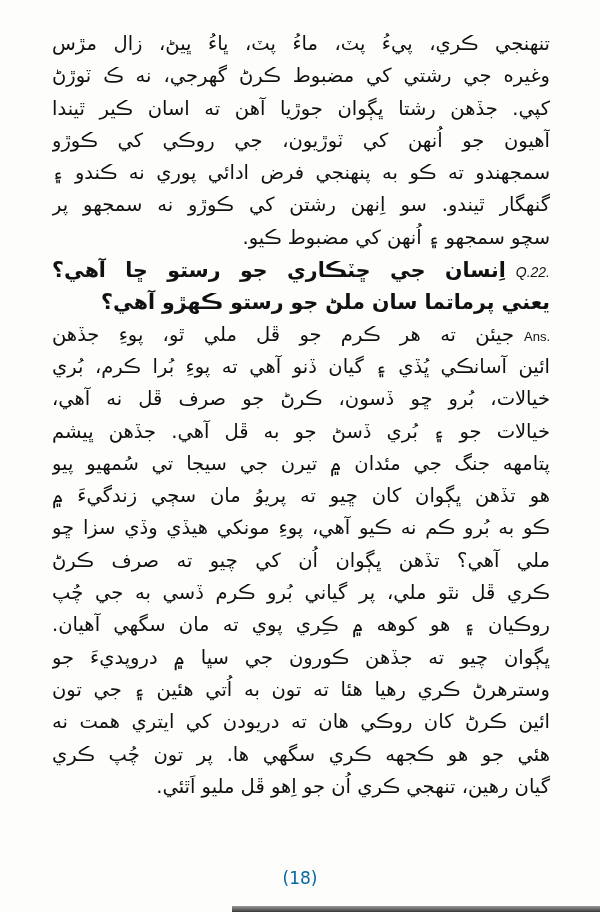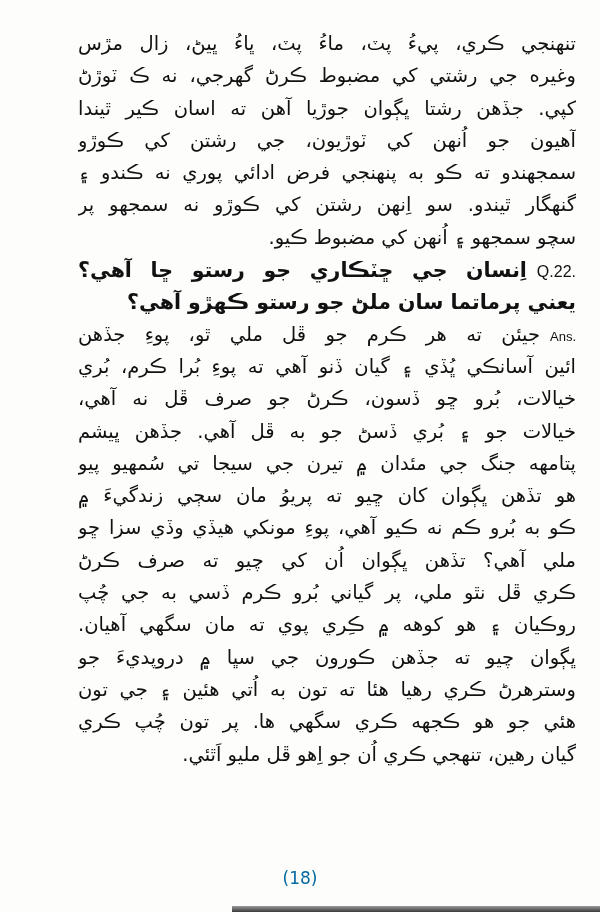--- a/index.html
+++ b/index.html
@@ -11,21 +11,21 @@
     width: 600px;
     height: 912px;
     position: relative;
     overflow: hidden;
     background: #fdfdfc;
     font-family: "DejaVu Sans", sans-serif;
     color: #111111;
   }
   .page {
     position: absolute;
-    left: 78px;
+    left: 52px;
     top: 28px;
     width: 498px;
   }
   .line {
     direction: rtl;
     unicode-bidi: embed;
     height: 32.3px;
     line-height: 32.3px;
     font-size: 19.5px;
     white-space: nowrap;
@@ -44,21 +44,22 @@
   .label {
     font-family: "Liberation Sans", sans-serif;
     font-weight: normal;
     font-size: 13px;
     direction: ltr;
     unicode-bidi: isolate;
     display: inline-block;
     margin-left: 10px;
   }
   .label.q {
-    font-size: 16px;
+    font-size: 14px;
+    font-style: italic;
   }
   .pagenum {
     position: absolute;
     left: 0;
     width: 600px;
     top: 868px;
     text-align: center;
     font-family: "DejaVu Sans", sans-serif;
     font-size: 17px;
     color: #0369a1;
@@ -72,38 +73,39 @@
     background: linear-gradient(#9a9a9a, #3a3a3a);
   }
 </style>
 </head>
 <body>
 
 <div class="page">
   <div class="line">تنهنجي ڪري، پيءُ پٽ، ماءُ پٽ، ڀاءُ ڀيڻ، زال مڙس</div>
   <div class="line">وغيره جي رشتي کي مضبوط ڪرڻ گهرجي، نه ڪ ٽوڙڻ</div>
   <div class="line">کپي.  جڏهن رشتا ڀڳوان جوڙيا آهن ته اسان ڪير ٿيندا</div>
-  <div class="line">آهيون جو اُنهن کي ٽوڙيون، جي رشتن کي ڪوڙو</div>
+  <div class="line">آهيون جو اُنهن کي ٽوڙيون، جي روڪي کي ڪوڙو</div>
   <div class="line">سمجهندو ته ڪو به پنهنجي فرض ادائي پوري نه ڪندو ۽</div>
   <div class="line">گنهگار ٿيندو.  سو اِنهن رشتن کي ڪوڙو نه سمجهو پر</div>
   <div class="line last">سچو سمجهو ۽ اُنهن کي مضبوط ڪيو.</div>
 
   <div class="line q"><span class="label q">Q.22.</span><span>اِنسان جي ڇٽڪاري جو رستو ڇا آهي؟</span></div>
   <div class="line q last">يعني پرماتما سان ملڻ جو رستو ڪهڙو آهي؟</div>
 
   <div class="line"><span class="label">Ans.</span><span>جيئن ته هر ڪرم جو ڦل ملي ٿو، پوءِ جڏهن</span></div>
   <div class="line">ائين آسانڪي ڀُڏي ۽ گيان ڏنو آهي ته پوءِ بُرا ڪرم، بُري</div>
   <div class="line">خيالات، بُرو ڇو ڏسون، ڪرڻ جو صرف ڦل نه آهي،</div>
   <div class="line">خيالات جو ۽ بُري ڏسڻ جو به ڦل آهي.  جڏهن ڀيشم</div>
   <div class="line">پتامهه جنگ جي مئدان ۾ تيرن جي سيجا تي سُمهيو پيو</div>
   <div class="line">هو تڏهن ڀڳوان کان ڇيو ته پريوُ مان سڄي زندگيءَ ۾</div>
   <div class="line">ڪو به بُرو ڪم نه ڪيو آهي، پوءِ مونکي هيڏي وڏي سزا ڇو</div>
   <div class="line">ملي آهي؟  تڏهن ڀڳوان اُن کي چيو ته صرف ڪرڻ</div>
   <div class="line">ڪري ڦل نٿو ملي، پر گياني بُرو ڪرم ڏسي به جي چُپ</div>
   <div class="line">روڪيان ۽ هو کوهه ۾ ڪِري پوي ته مان سگهي آهيان.</div>
   <div class="line">ڀڳوان چيو ته جڏهن ڪورون جي سڀا ۾ دروپديءَ جو</div>
   <div class="line">وسترهرڻ ڪري رهيا هئا ته تون به اُتي هئين ۽ جي تون</div>
+  <div class="line">ائين ڪرڻ کان روڪي هان ته دريودن کي ايتري همت نه</div>
   <div class="line">هئي جو هو ڪجهه ڪري سگهي ها.  پر تون چُپ ڪري</div>
   <div class="line last">گيان رهين، تنهجي ڪري اُن جو اِهو ڦل مليو اَٿئي.</div>
 </div>
 
 <div class="pagenum">(18)</div>
 <div class="bottom-bar"></div>
 
 </body></html>

